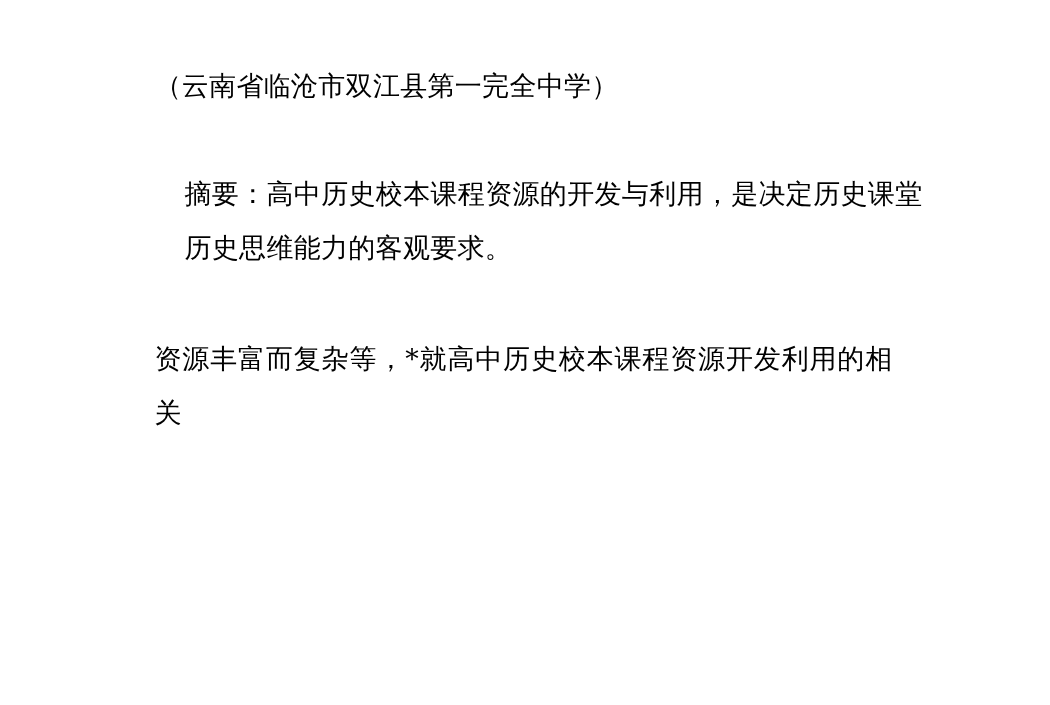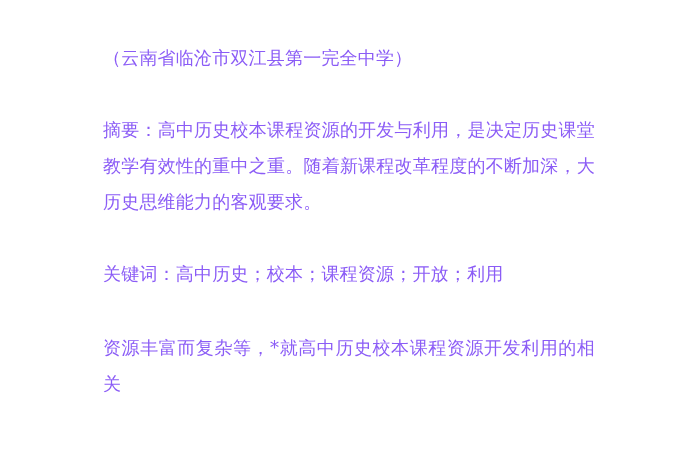--- a/index.html
+++ b/index.html
@@ -18,49 +18,47 @@
     width: 700px;
     height: 470px;
     padding: 40px 0 0 103px;
     background: #ffffff;
   }
   .line {
     width: 492px;
     margin: 0;
     font-size: 18px;
     line-height: 36px;
-    color: #8b5cf6;
+    color: #000000;
     white-space: nowrap;
     letter-spacing: 0.2px;
   }
   
   .just {
     white-space: normal;
     text-align: justify;
     text-align-last: justify;
   }
   .para {
     margin: 0;
   }
-  .gap-std { margin-top: 36px; }
+  .gap-std { margin-top: 36px; margin-left: 20px; }
   .gap-body { margin-top: 38px; }
 </style>
 </head>
 <body>
 
 <main class="page">
 
   <p class="line">（云南省临沧市双江县第一完全中学）</p>
 
   <section class="para gap-std">
     <p class="line just">摘要：高中历史校本课程资源的开发与利用，是决定历史课堂</p>
-    <p class="line just">教学有效性的重中之重。随着新课程改革程度的不断加深，大</p>
     <p class="line">历史思维能力的客观要求。</p>
   </section>
 
-  <p class="line gap-std">关键词：高中历史；校本；课程资源；开放；利用</p>
 
   <section class="para gap-body">
     <p class="line just">资源丰富而复杂等，*就高中历史校本课程资源开发利用的相关</p>
 
   </section>
 
 </main>
 
 </body></html>

